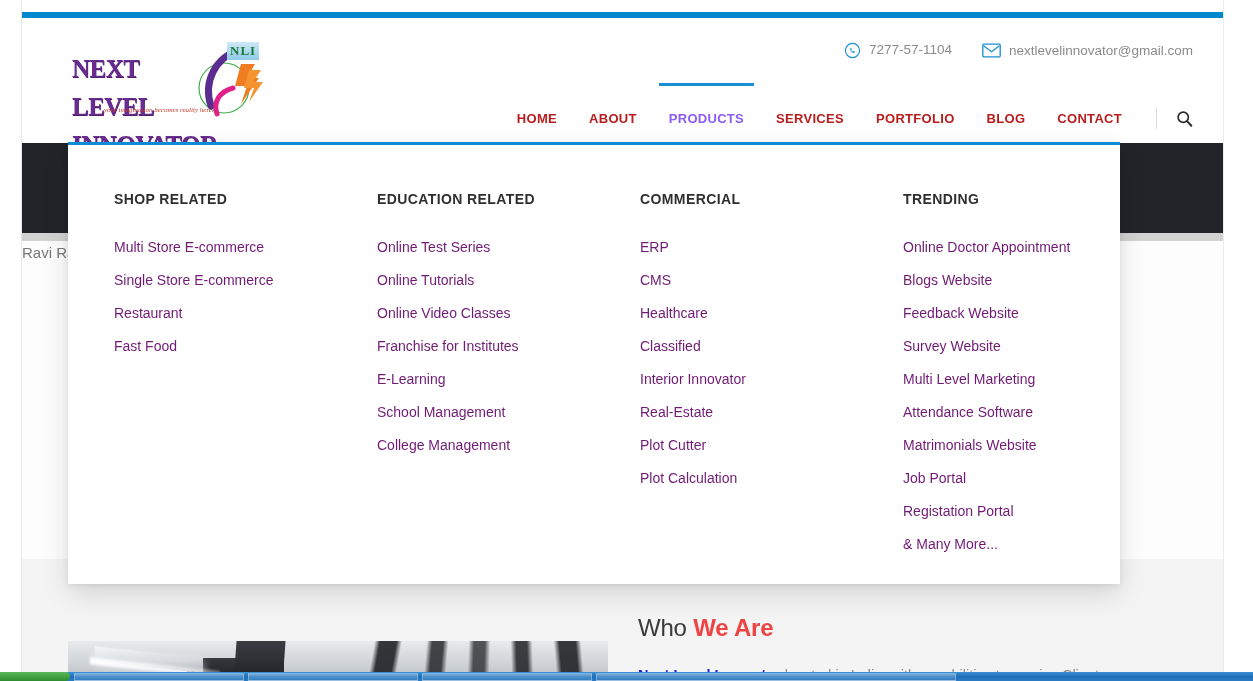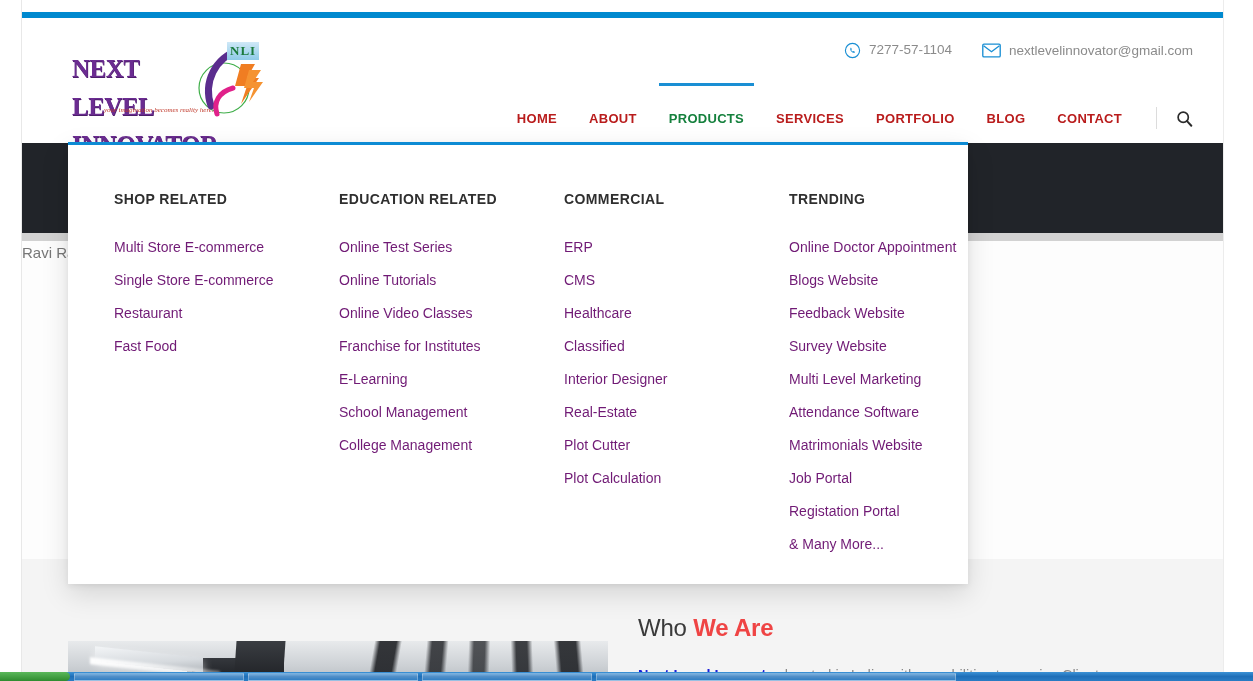--- a/index.html
+++ b/index.html
@@ -109,21 +109,21 @@
     padding: 0 16px;
     height: 60px;
     display: flex; align-items: center;
     font-size: 13px;
     font-weight: bold;
     letter-spacing: 0.3px;
     color: #b91c1c;
     cursor: pointer;
     white-space: nowrap;
   }
-  .nav-item.active { color: #15803d; }
+  .nav-item.active { color: #8b5cf6; }
   .nav-item.active::before {
     content: "";
     position: absolute; left: 6px; right: 6px; top: -5px;
     height: 3px; background: #1a8fd4;
   }
   .nav-sep {
     width: 1px; height: 22px; background: #dcdcdc;
     margin: 0 14px 0 18px;
   }
   .nav-search {
@@ -211,21 +211,21 @@
     margin-top: 22px;
     font-size: 14.5px; color: #8a8a8a; line-height: 22px;
   }
   .whoweare-body a {
     color: #1b20d8; text-decoration: underline; font-weight: bold;
   }
 
   
   .mega-dropdown {
     position: absolute; left: 46px; top: 130px;
-    width: 900px; height: 442px;
+    width: 1052px; height: 442px;
     background: #ffffff;
     border-top: 3px solid #0d8bd4;
     box-shadow: 0 10px 26px rgba(0,0,0,0.13), 0 2px 6px rgba(0,0,0,0.07);
     display: flex;
     padding: 46px 0 0 0;
   }
   .mega-col {
     width: 273px;
     padding-left: 46px;
   }
@@ -372,21 +372,21 @@
         <a class="mega-link" href="#">School Management</a>
         <a class="mega-link" href="#">College Management</a>
       </div>
 
       <div class="mega-col">
         <div class="mega-heading">COMMERCIAL</div>
         <a class="mega-link" href="#">ERP</a>
         <a class="mega-link" href="#">CMS</a>
         <a class="mega-link" href="#">Healthcare</a>
         <a class="mega-link" href="#">Classified</a>
-        <a class="mega-link" href="#">Interior Designer</a>
+        <a class="mega-link" href="#">Interior Innovator</a>
         <a class="mega-link" href="#">Real-Estate</a>
         <a class="mega-link" href="#">Plot Cutter</a>
         <a class="mega-link" href="#">Plot Calculation</a>
       </div>
 
       <div class="mega-col">
         <div class="mega-heading">TRENDING</div>
         <a class="mega-link" href="#">Online Doctor Appointment</a>
         <a class="mega-link" href="#">Blogs Website</a>
         <a class="mega-link" href="#">Feedback Website</a>

